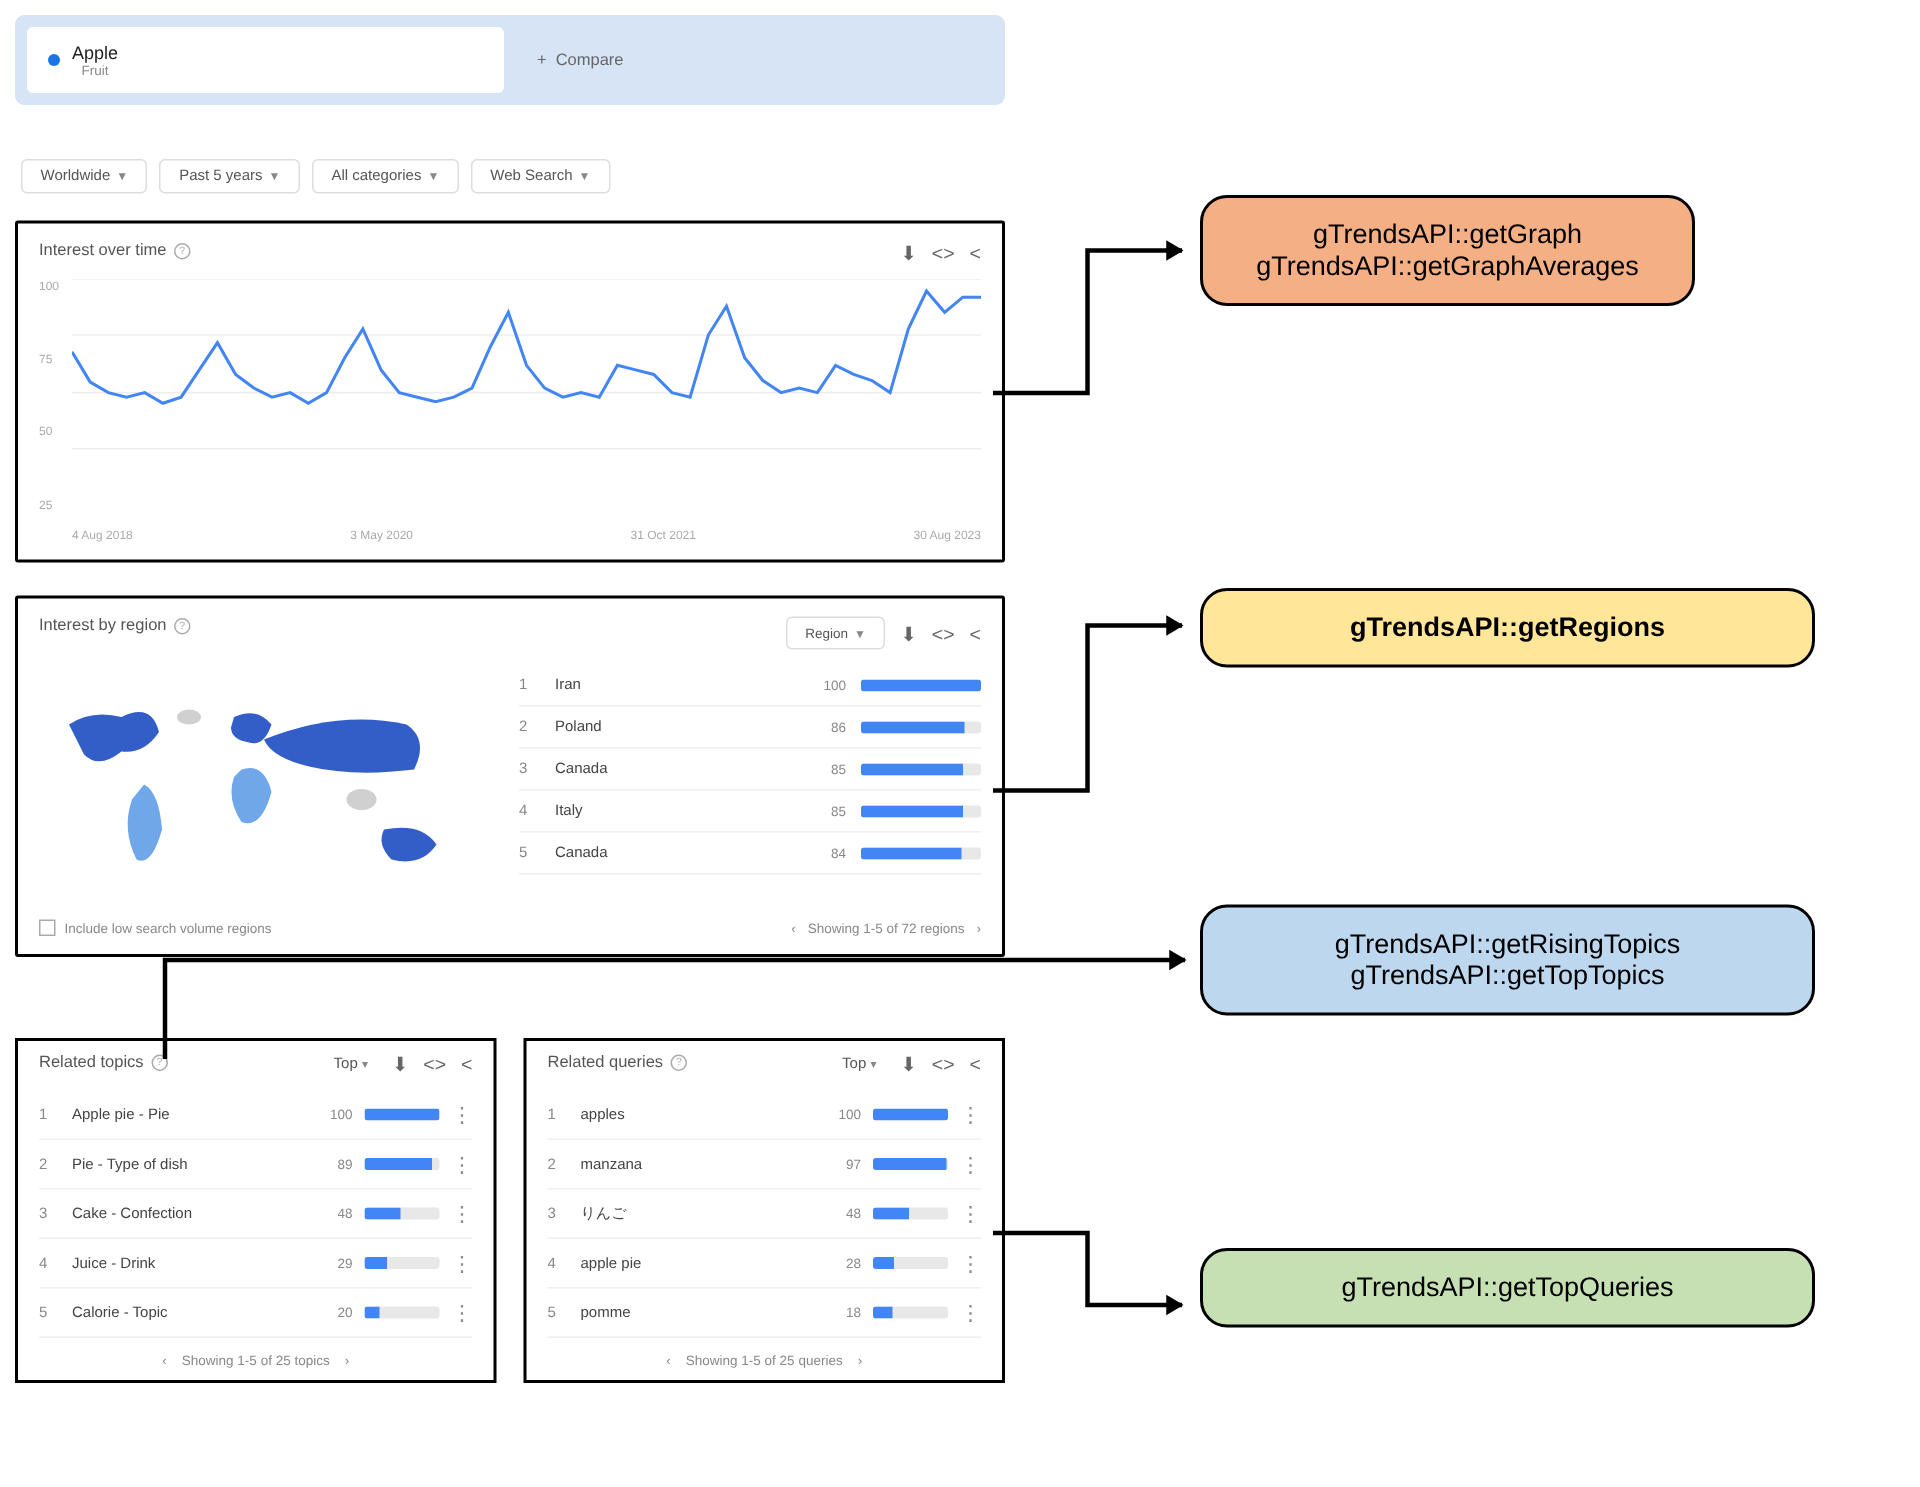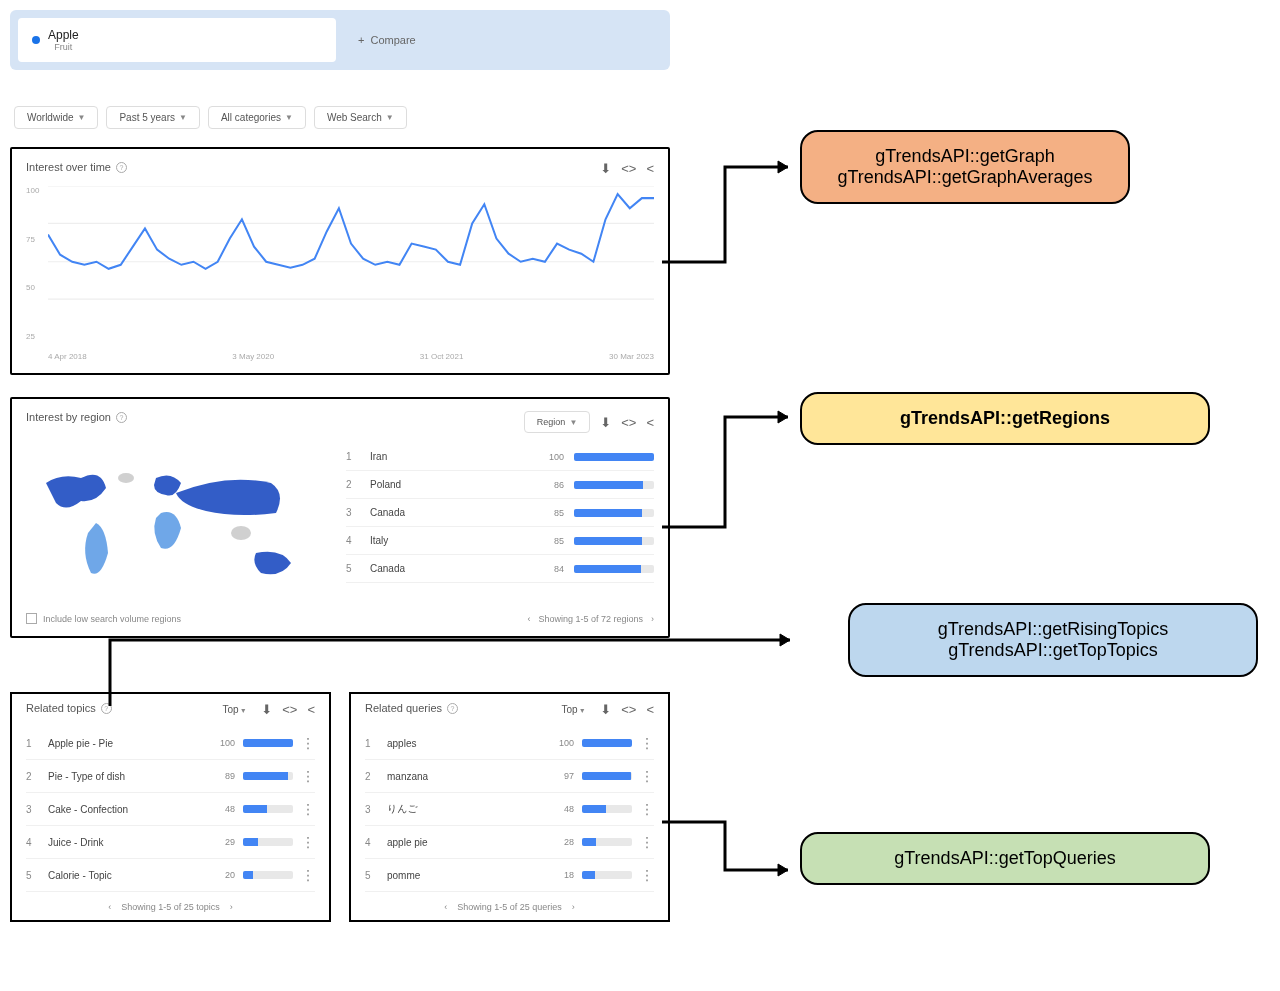--- a/index.html
+++ b/index.html
@@ -121,24 +121,24 @@
         <span>25</span>
       </div>
       <svg class="chart-svg" viewBox="0 0 600 150" preserveAspectRatio="none">
         <line x1="0" y1="0" x2="600" y2="0" stroke="#eee"></line>
         <line x1="0" y1="37" x2="600" y2="37" stroke="#eee"></line>
         <line x1="0" y1="75" x2="600" y2="75" stroke="#eee"></line>
         <line x1="0" y1="112" x2="600" y2="112" stroke="#eee"></line>
         <path d="M0,48 L12,68 L24,75 L36,78 L48,75 L60,82 L72,78 L84,60 L96,42 L108,63 L120,72 L132,78 L144,75 L156,82 L168,75 L180,52 L192,33 L204,60 L216,75 L228,78 L240,81 L252,78 L264,72 L276,45 L288,22 L300,57 L312,72 L324,78 L336,75 L348,78 L360,57 L372,60 L384,63 L396,75 L408,78 L420,37 L432,18 L444,52 L456,67 L468,75 L480,72 L492,75 L504,57 L516,63 L528,67 L540,75 L552,33 L564,8 L576,22 L588,12 L600,12" fill="none" stroke="#4285f4" stroke-width="2"></path>
       </svg>
       <div class="chart-x-labels">
-        <span>4 Apr 2018</span>
+        <span>4 Aug 2018</span>
         <span>3 May 2020</span>
         <span>31 Oct 2021</span>
-        <span>30 Mar 2023</span>
+        <span>30 Aug 2023</span>
       </div>
     </div>
   </div>
 
   <div class="card">
     <div class="card-header">
       <div class="card-title">
           <span>Interest by region</span>
           <span class="help-icon">?</span>
         </div>
@@ -357,21 +357,21 @@
   </div>
 </div>
 
 <div class="api-box api-orange" style="left:800px; top:130px; width:330px;">
   <div>gTrendsAPI::getGraph</div>
   <div>gTrendsAPI::getGraphAverages</div>
 </div>
 <div class="api-box api-yellow" style="left:800px; top:392px; width:410px;">
   <div>gTrendsAPI::getRegions</div>
 </div>
-<div class="api-box api-blue" style="left:848px; top:603px; width:410px;">
+<div class="api-box api-blue" style="left:800px; top:603px; width:410px;">
   <div>gTrendsAPI::getRisingTopics</div>
   <div>gTrendsAPI::getTopTopics</div>
 </div>
 <div class="api-box api-green" style="left:800px; top:832px; width:410px;">
   <div>gTrendsAPI::getTopQueries</div>
 </div>
 
 <svg class="connector" style="left:660px; top:155px; width:145px; height:120px;">
   <path d="M2,107 L65,107 L65,12 L128,12" stroke="#000" stroke-width="3" fill="none"></path>
   <polygon points="128,12 118,6 118,18" class="arrow-head"></polygon>

